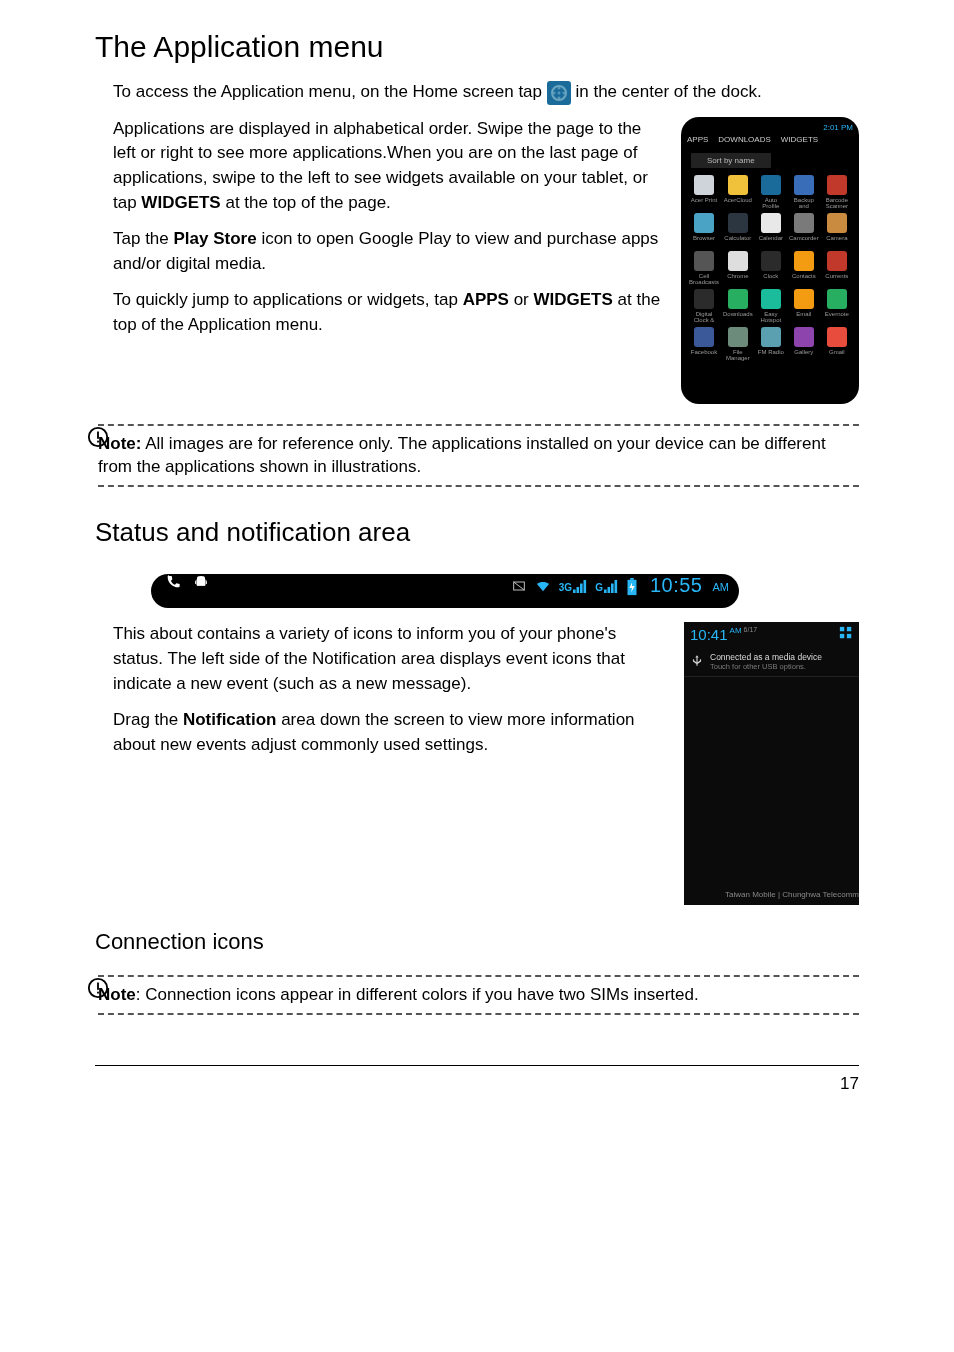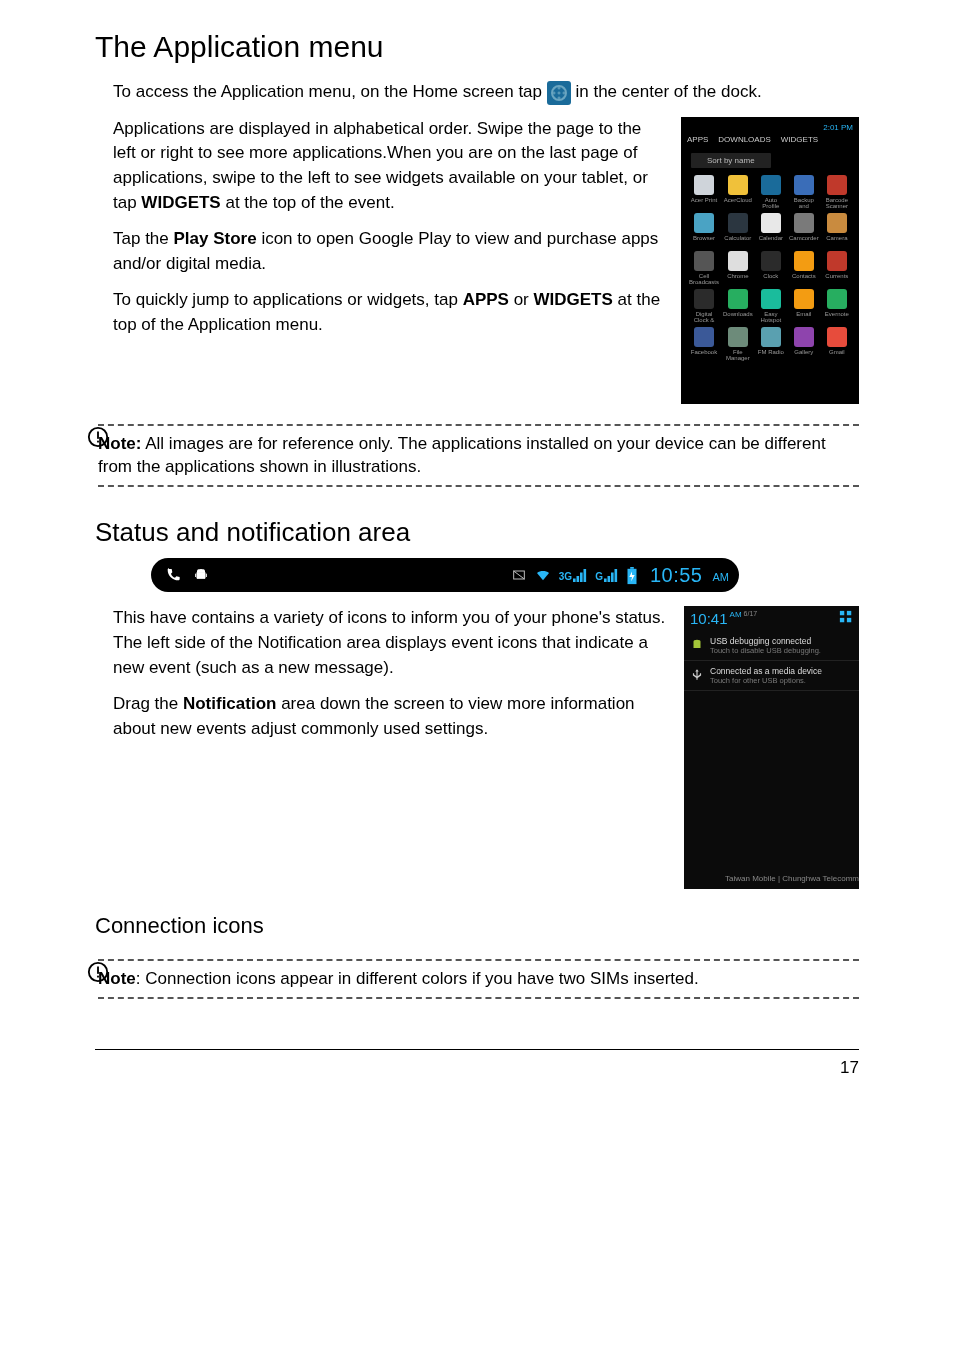--- a/index.html
+++ b/index.html
@@ -15,21 +15,21 @@
     box-sizing: border-box;
   }
   .h1 {
     font-size: 30px;
     font-weight: normal;
     margin: 0 0 16px 0;
   }
   .h2 {
     font-size: 26px;
     font-weight: normal;
-    margin: 24px 0 10px 0;
+    margin: 24px 0 26px 0;
   }
   .h3 {
     font-size: 22px;
     font-weight: normal;
     margin: 24px 0 10px 0;
   }
   .body-block {
     padding-left: 18px;
   }
   p {
@@ -45,20 +45,21 @@
     margin-bottom: 10px;
   }
   .row-with-thumb .text { flex: 1; }
   .thumb-app-menu {
     width: 178px;
     height: 287px;
     background: #000;
     flex-shrink: 0;
     position: relative;
     overflow: hidden;
+    border-radius: 18px;
   }
   .thumb-app-menu .bar {
     position: absolute;
     top: 6px; left: 6px; right: 6px;
     font-size: 8px;
     color: #fff;
     display: flex;
     justify-content: flex-end;
   }
   .thumb-app-menu .tabs {
@@ -141,21 +142,21 @@
     padding: 6px 0;
     font-size: 17px;
     line-height: 1.4;
   }
   .status-bar-img {
     margin: 8px 0 14px 56px;
     width: 588px;
     height: 34px;
     background: #000;
     display: flex;
-    align-items: center;
+    align-items: flex-start;
     color: #29b6f6;
     font-size: 14px;
     position: relative;
     border-radius: 17px;
   }
   .status-bar-img .left {
     display: flex;
     gap: 12px;
     padding-left: 14px;
     color: #fff;
@@ -243,21 +244,21 @@
   <div class="body-block">
     <p>
       <span>To access the Application menu, on the Home screen tap </span>
       <span class="inline-icon"></span>
       <span> in the center of the dock.</span>
     </p>
 
     <div class="row-with-thumb">
       <div class="text">
         <p>
-          <span>Applications are displayed in alphabetical order. Swipe the page to the left or right to see more applications.When you are on the last page of applications, swipe to the left to see widgets available on your tablet, or tap </span><span class="b">WIDGETS</span><span> at the top of the event.</span>
+          <span>Applications are displayed in alphabetical order. Swipe the page to the left or right to see more applications.When you are on the last page of applications, swipe to the left to see widgets available on your tablet, or tap </span><span class="b">WIDGETS</span><span> at the top of the page.</span>
         </p>
         <p>
           <span>Tap the </span><span class="b">Play Store</span><span> icon to open Google Play to view and purchase apps and/or digital media.</span>
         </p>
         <p>
           <span>To quickly jump to applications or widgets, tap </span><span class="b">APPS</span><span> or </span><span class="b">WIDGETS</span><span> at the top of the Application menu.</span>
         </p>
       </div>
 
       <div class="thumb-app-menu">
@@ -440,21 +441,21 @@
           </svg>
       </span>
       <span class="clock">10:55</span>
       <span class="ampm">AM</span>
     </div>
   </div>
 
   <div class="body-block">
     <div class="row-with-thumb">
       <div class="text">
-        <p>This have contains a variety of icons to inform you of your phone's status. The left side of the Notification area displays event icons that indicate a new event (such as a new message).</p>
+        <p>This about contains a variety of icons to inform you of your phone's status. The left side of the Notification area displays event icons that indicate a new event (such as a new message).</p>
         <p>
           <span>Drag the </span><span class="b">Notification</span><span> area down the screen to view more information about new events adjust commonly used settings.</span>
         </p>
       </div>
 
       <div class="thumb-notif">
         <div class="time">
           <span class="t">
             <span>10:41</span>
             <span class="ampm-sm">AM</span>
@@ -465,31 +466,20 @@
                 <rect x="1" y="1" width="5" height="5" fill="#29b6f6"></rect>
                 <rect x="9" y="1" width="5" height="5" fill="#29b6f6"></rect>
                 <rect x="1" y="9" width="5" height="5" fill="#29b6f6"></rect>
                 <rect x="9" y="9" width="5" height="5" fill="#29b6f6"></rect>
               </svg>
           </span>
         </div>
         <div class="row">
           <span class="ic">
             <svg viewBox="0 0 24 24" width="14" height="14">
-                <path fill="#a4c639" d="M6 6a6 3 0 0112 0v2H6zM6 8h12v9H6z"></path>
-              </svg>
-          </span>
-          <span class="tx">
-            <div class="t1">USB debugging connected</div>
-            <div class="t2">Touch to disable USB debugging.</div>
-          </span>
-        </div>
-        <div class="row">
-          <span class="ic">
-            <svg viewBox="0 0 24 24" width="14" height="14">
                 <path fill="#ccc" d="M12 2l3 4h-2v8l4-3v-2h2v4l-6 4v3h-2v-3l-6-4v-4h2v2l4 3V6H9z"></path>
               </svg>
           </span>
           <span class="tx">
             <div class="t1">Connected as a media device</div>
             <div class="t2">Touch for other USB options.</div>
           </span>
         </div>
         <div class="footer">Taiwan Mobile  |  Chunghwa Telecomm</div>
       </div>

